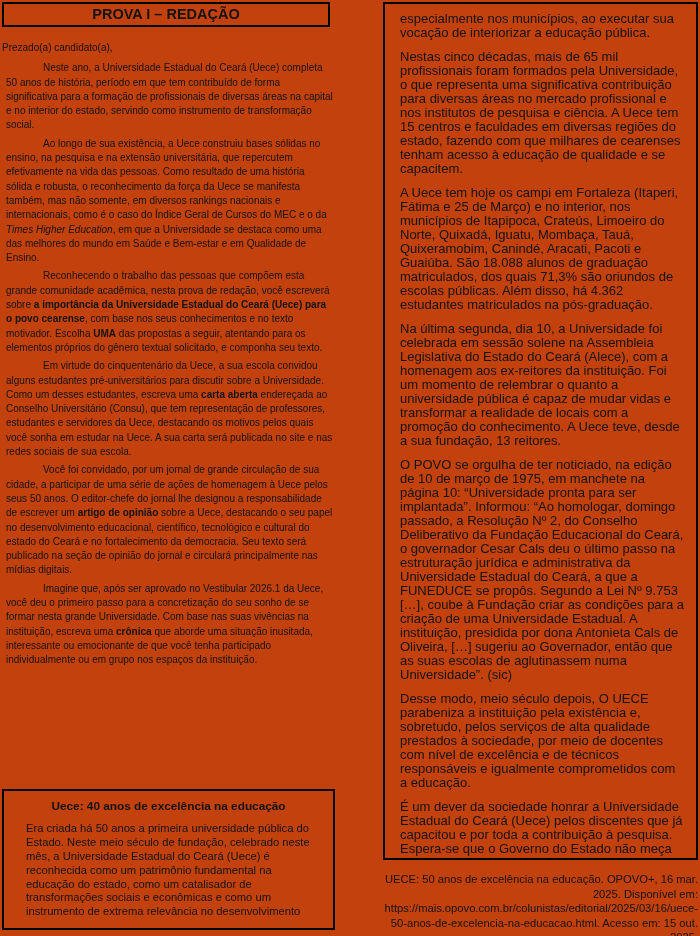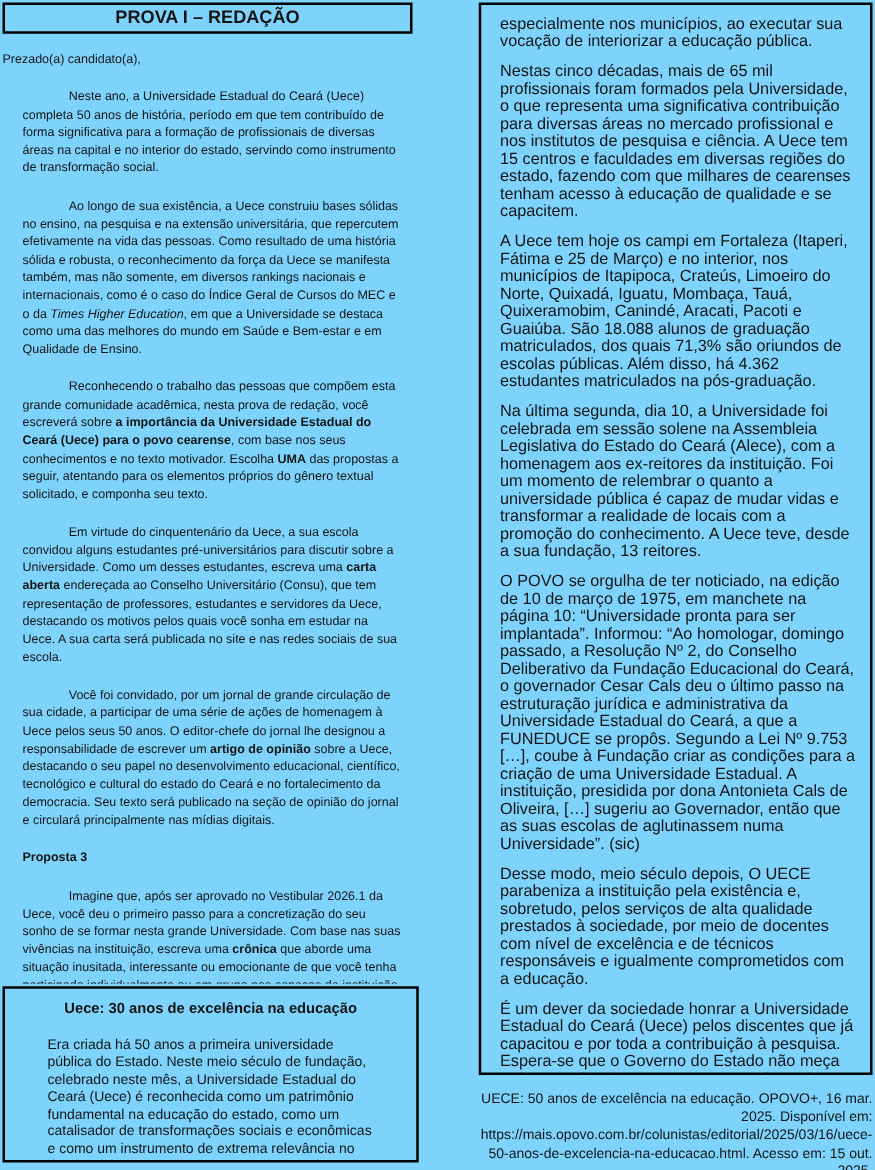--- a/index.html
+++ b/index.html
@@ -1,30 +1,30 @@
 <!DOCTYPE html>
 <html lang="pt-BR"><head>
 <meta charset="utf-8">
 <style>
   html,body { margin:0; padding:0; background:#ffffff; }
   .page {
-    position:relative; width:700px; height:936px; background:#7dd3fc;
+    position:relative; width:700px; height:936px; background:#c2410c;
     font-family:"Liberation Sans", sans-serif; color:#141414;
     overflow:hidden;
   }
   .title-box {
     position:absolute; left:2px; top:2px; width:328px; box-sizing:border-box;
     border:2px solid #000; text-align:center; font-weight:700;
     font-size:14.5px; padding:2px 0 3px;
   }
   .left-text {
     position:absolute; left:2px; top:41px; width:335px; height:746px;
     overflow:hidden; font-size:10px; line-height:14.3px; text-align:left;
   }
-  .para { margin:16px; }
+  .para { margin:4px; }
   .salutation { margin:0 0 6px 0; }
   .indent { text-indent:37px; }
   .bold { font-weight:700; }
   .it { font-style:italic; }
   .tm-label { text-align:center; margin:2px 0 0 0; }
   .motivator-box {
     position:absolute; left:2px; top:789px; width:333px; height:141px;
     box-sizing:border-box; border:2px solid #000; overflow:hidden;
     padding:9px 18px 4px 18px; font-size:11.2px; line-height:13.9px;
   }
@@ -59,27 +59,26 @@
     <p class="para indent">Neste ano, a Universidade Estadual do Ceará (Uece) completa 50 anos de história, período em que tem contribuído de forma significativa para a formação de profissionais de diversas áreas na capital e no interior do estado, servindo como instrumento de transformação social.</p>
 
     <p class="para indent"><span>Ao longo de sua existência, a Uece construiu bases sólidas no ensino, na pesquisa e na extensão universitária, que repercutem efetivamente na vida das pessoas. Como resultado de uma história sólida e robusta, o reconhecimento da força da Uece se manifesta também, mas não somente, em diversos rankings nacionais e internacionais, como é o caso do Índice Geral de Cursos do MEC e o da </span><span class="it">Times Higher Education</span><span>, em que a Universidade se destaca como uma das melhores do mundo em Saúde e Bem-estar e em Qualidade de Ensino.</span></p>
 
     <p class="para indent"><span>Reconhecendo o trabalho das pessoas que compõem esta grande comunidade acadêmica, nesta prova de redação, você escreverá sobre </span><span class="bold">a importância da Universidade Estadual do Ceará (Uece) para o povo cearense</span><span>, com base nos seus conhecimentos e no texto motivador. Escolha </span><span class="bold">UMA</span><span> das propostas a seguir, atentando para os elementos próprios do gênero textual solicitado, e componha seu texto.</span></p>
 
     <p class="para indent"><span>Em virtude do cinquentenário da Uece, a sua escola convidou alguns estudantes pré-universitários para discutir sobre a Universidade. Como um desses estudantes, escreva uma </span><span class="bold">carta aberta</span><span> endereçada ao Conselho Universitário (Consu), que tem representação de professores, estudantes e servidores da Uece, destacando os motivos pelos quais você sonha em estudar na Uece. A sua carta será publicada no site e nas redes sociais de sua escola.</span></p>
 
     <p class="para indent"><span>Você foi convidado, por um jornal de grande circulação de sua cidade, a participar de uma série de ações de homenagem à Uece pelos seus 50 anos. O editor-chefe do jornal lhe designou a responsabilidade de escrever um </span><span class="bold">artigo de opinião</span><span> sobre a Uece, destacando o seu papel no desenvolvimento educacional, científico, tecnológico e cultural do estado do Ceará e no fortalecimento da democracia. Seu texto será publicado na seção de opinião do jornal e circulará principalmente nas mídias digitais.</span></p>
 
-    <p class="para bold">Proposta 3</p>
     <p class="para indent"><span>Imagine que, após ser aprovado no Vestibular 2026.1 da Uece, você deu o primeiro passo para a concretização do seu sonho de se formar nesta grande Universidade. Com base nas suas vivências na instituição, escreva uma </span><span class="bold">crônica</span><span> que aborde uma situação inusitada, interessante ou emocionante de que você tenha participado individualmente ou em grupo nos espaços da instituição.</span></p>
 
   </div>
 
   <div class="motivator-box">
-    <p class="box-title">Uece: 30 anos de excelência na educação</p>
+    <p class="box-title">Uece: 40 anos de excelência na educação</p>
     <p class="para">Era criada há 50 anos a primeira universidade pública do Estado. Neste meio século de fundação, celebrado neste mês, a Universidade Estadual do Ceará (Uece) é reconhecida como um patrimônio fundamental na educação do estado, como um catalisador de transformações sociais e econômicas e como um instrumento de extrema relevância no desenvolvimento</p>
   </div>
 
   <div class="right-box">
     <p>especialmente nos municípios, ao executar sua vocação de interiorizar a educação pública.</p>
     <p>Nestas cinco décadas, mais de 65 mil profissionais foram formados pela Universidade, o que representa uma significativa contribuição para diversas áreas no mercado profissional e nos institutos de pesquisa e ciência. A Uece tem 15 centros e faculdades em diversas regiões do estado, fazendo com que milhares de cearenses tenham acesso à educação de qualidade e se capacitem.</p>
     <p>A Uece tem hoje os campi em Fortaleza (Itaperi, Fátima e 25 de Março) e no interior, nos municípios de Itapipoca, Crateús, Limoeiro do Norte, Quixadá, Iguatu, Mombaça, Tauá, Quixeramobim, Canindé, Aracati, Pacoti e Guaiúba. São 18.088 alunos de graduação matriculados, dos quais 71,3% são oriundos de escolas públicas. Além disso, há 4.362 estudantes matriculados na pós-graduação.</p>
     <p>Na última segunda, dia 10, a Universidade foi celebrada em sessão solene na Assembleia Legislativa do Estado do Ceará (Alece), com a homenagem aos ex-reitores da instituição. Foi um momento de relembrar o quanto a universidade pública é capaz de mudar vidas e transformar a realidade de locais com a promoção do conhecimento. A Uece teve, desde a sua fundação, 13 reitores.</p>
     <p>O POVO se orgulha de ter noticiado, na edição de 10 de março de 1975, em manchete na página 10: “Universidade pronta para ser implantada”. Informou: “Ao homologar, domingo passado, a Resolução Nº 2, do Conselho Deliberativo da Fundação Educacional do Ceará, o governador Cesar Cals deu o último passo na estruturação jurídica e administrativa da Universidade Estadual do Ceará, a que a FUNEDUCE se propôs. Segundo a Lei Nº 9.753 […], coube à Fundação criar as condições para a criação de uma Universidade Estadual. A instituição, presidida por dona Antonieta Cals de Oliveira, […] sugeriu ao Governador, então que as suas escolas de aglutinassem numa Universidade”. (sic)</p>
     <p>Desse modo, meio século depois, O UECE parabeniza a instituição pela existência e, sobretudo, pelos serviços de alta qualidade prestados à sociedade, por meio de docentes com nível de excelência e de técnicos responsáveis e igualmente comprometidos com a educação.</p>

